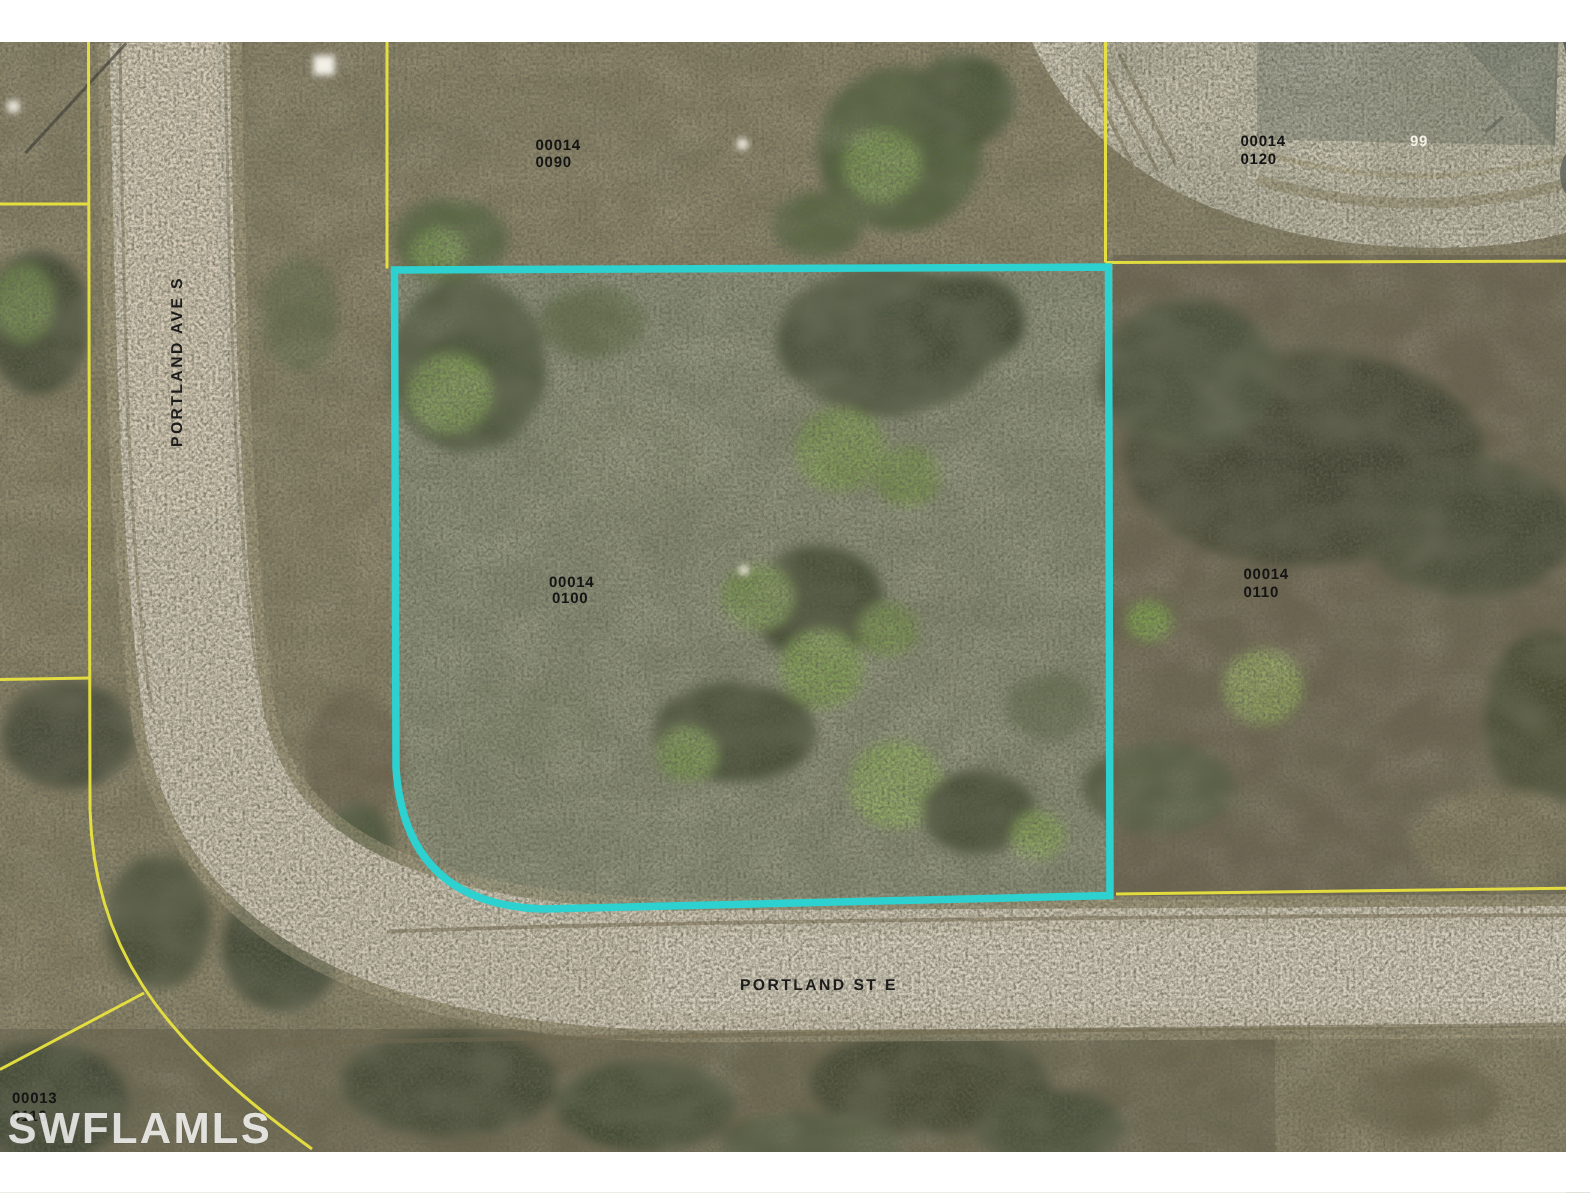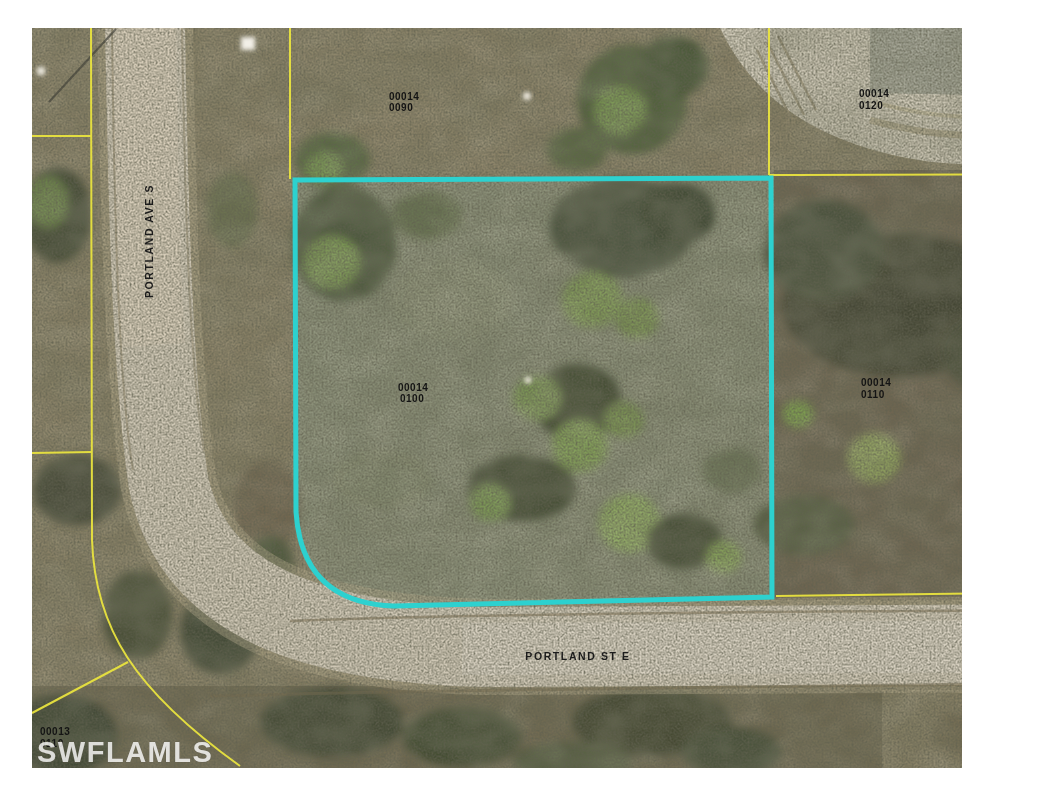--- a/index.html
+++ b/index.html
@@ -1,17 +1,17 @@
 <!DOCTYPE html>
 <html><head>
 <meta charset="utf-8">
 <style>
   html,body{margin:0;padding:0;background:#fff;}
-  #stage{position:relative;width:930px;height:795px;background:#ffffff;overflow:hidden;
-         font-family:"Liberation Sans", sans-serif;margin-left:32px;}
+  #stage{position:relative;width:1044px;height:795px;background:#ffffff;overflow:hidden;
+         font-family:"Liberation Sans", sans-serif;}
   svg{position:absolute;left:0;top:0;display:block;}
   text{font-family:"Liberation Sans", sans-serif;}
   .parcel-num{font-size:10px;font-weight:700;fill:#141414;letter-spacing:0.5px;}
   .street{font-size:10.5px;font-weight:700;fill:#1c1c1c;letter-spacing:1.6px;}
   .housenum{font-size:10px;font-weight:700;fill:#f4f1e8;letter-spacing:0.5px;}
   .watermark{font-size:29px;font-weight:700;fill:#ffffff;opacity:0.8;letter-spacing:1.5px;
              stroke:#5e584a;stroke-width:0.6px;paint-order:stroke;}
 </style>
 </head>
 <body>

